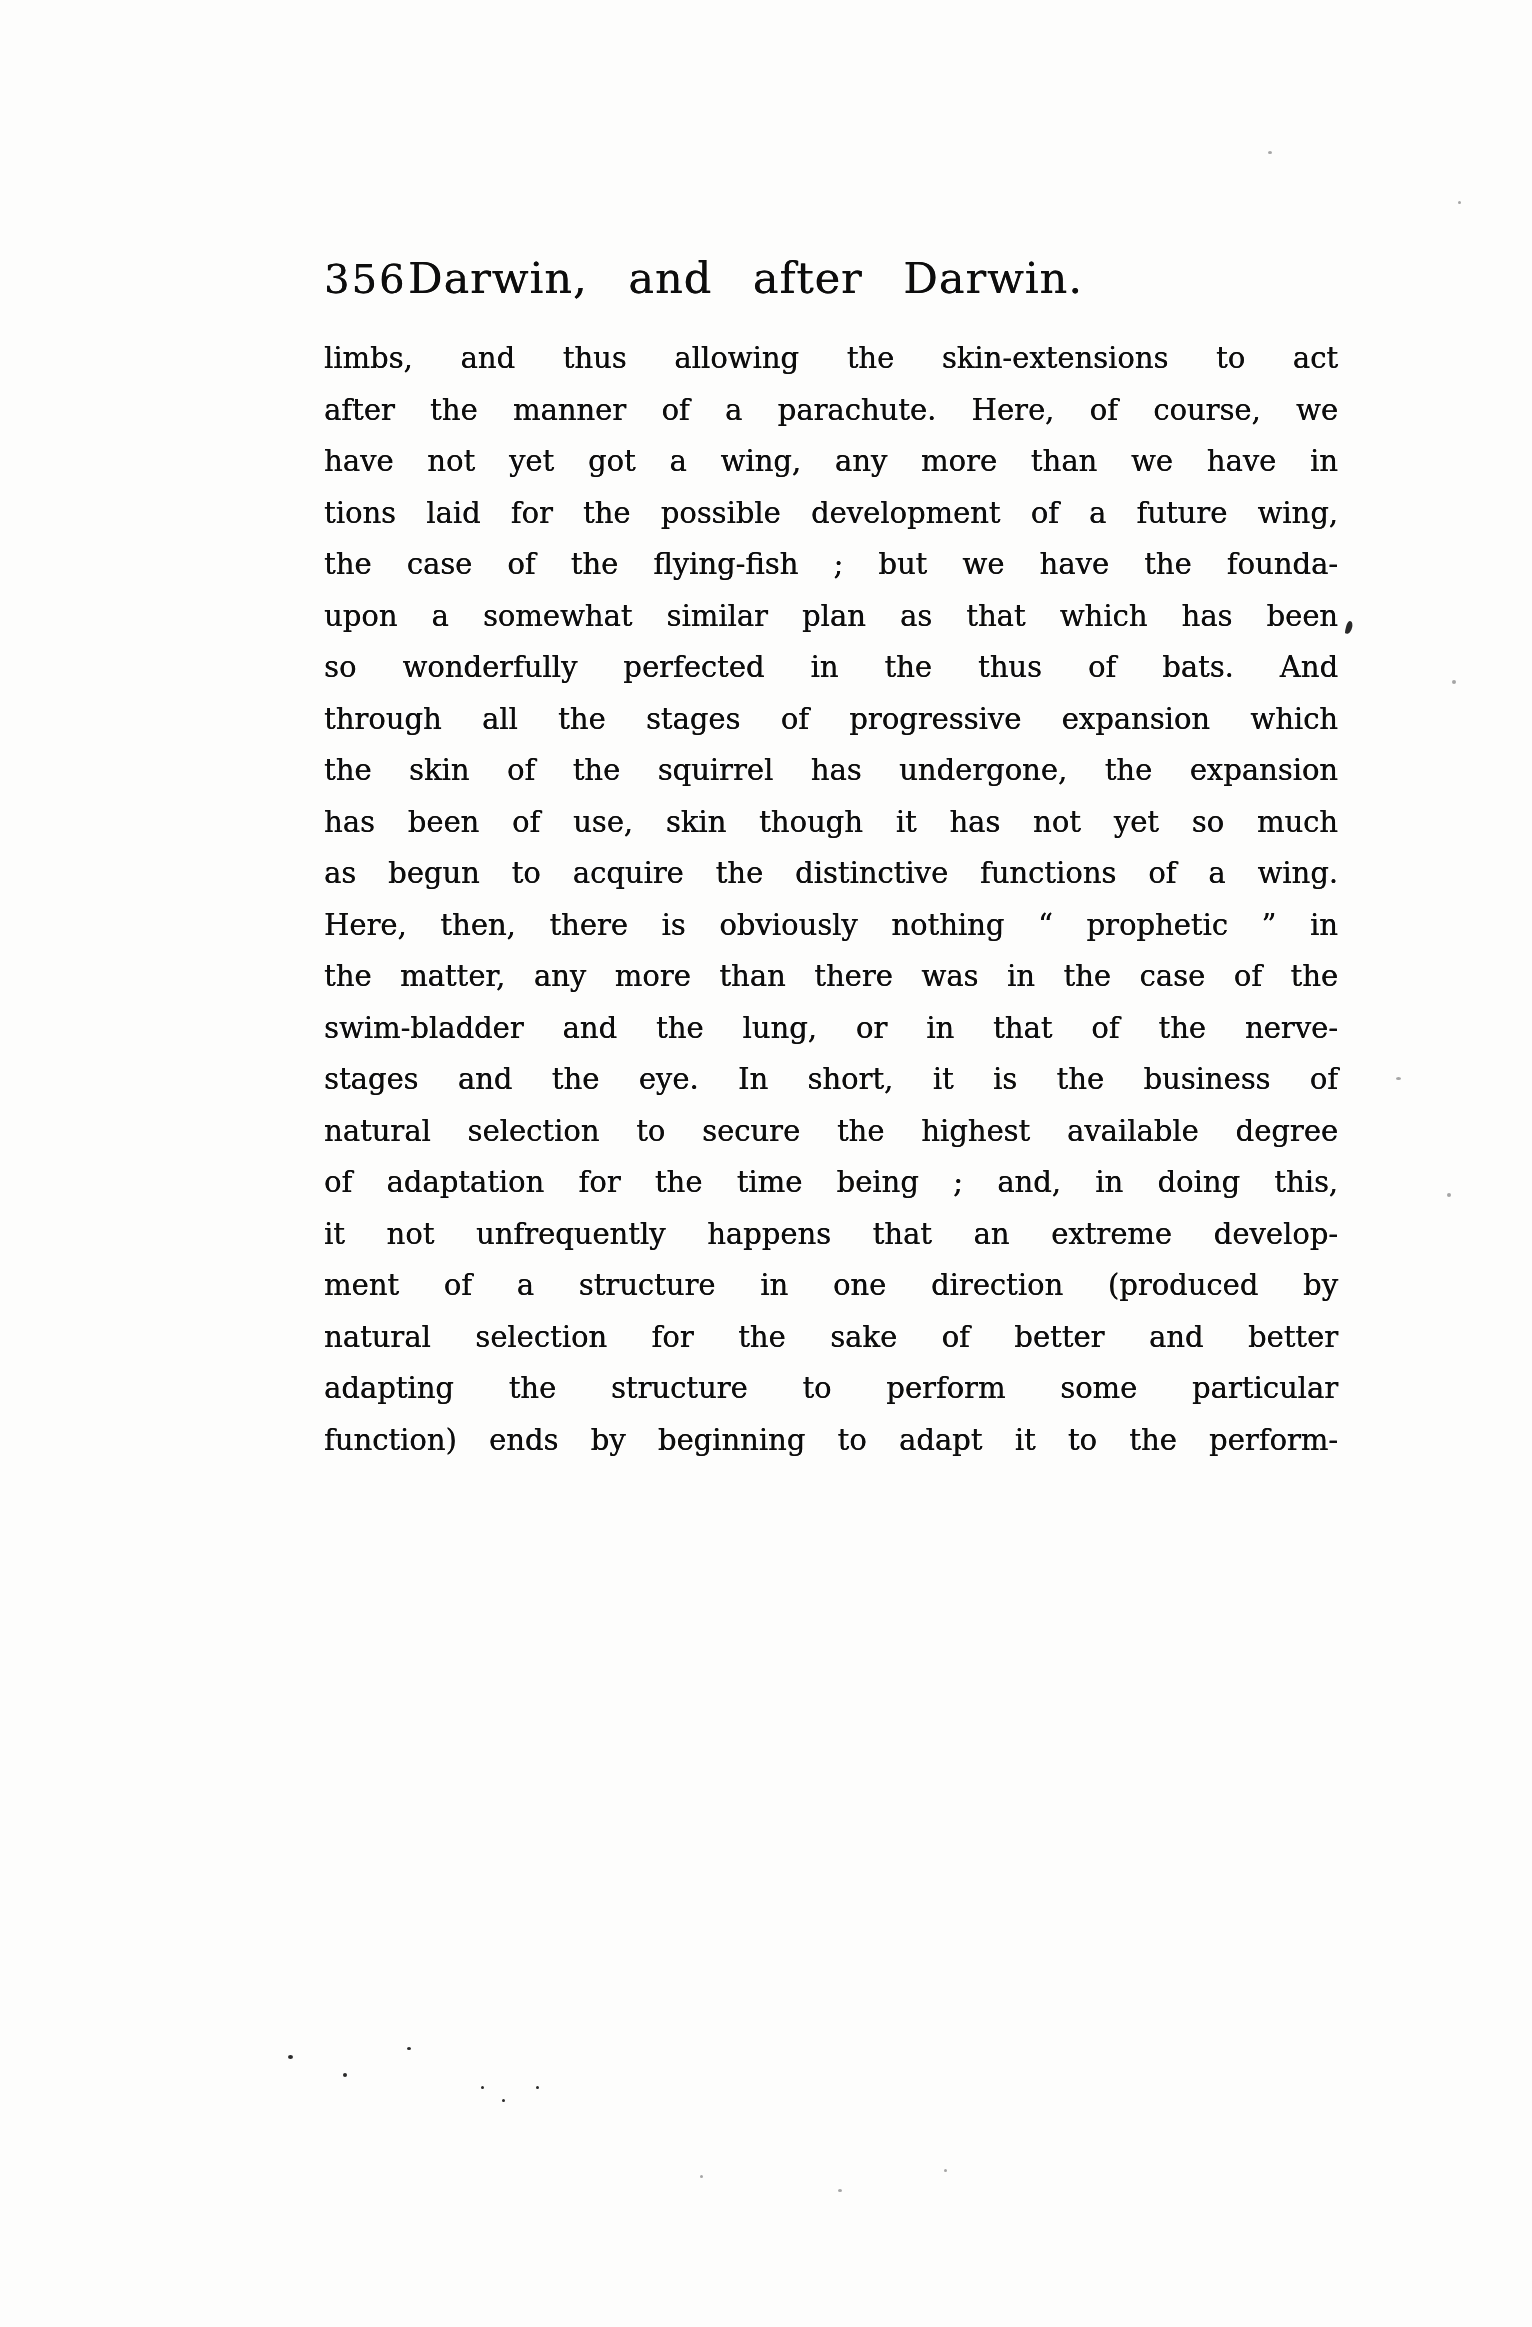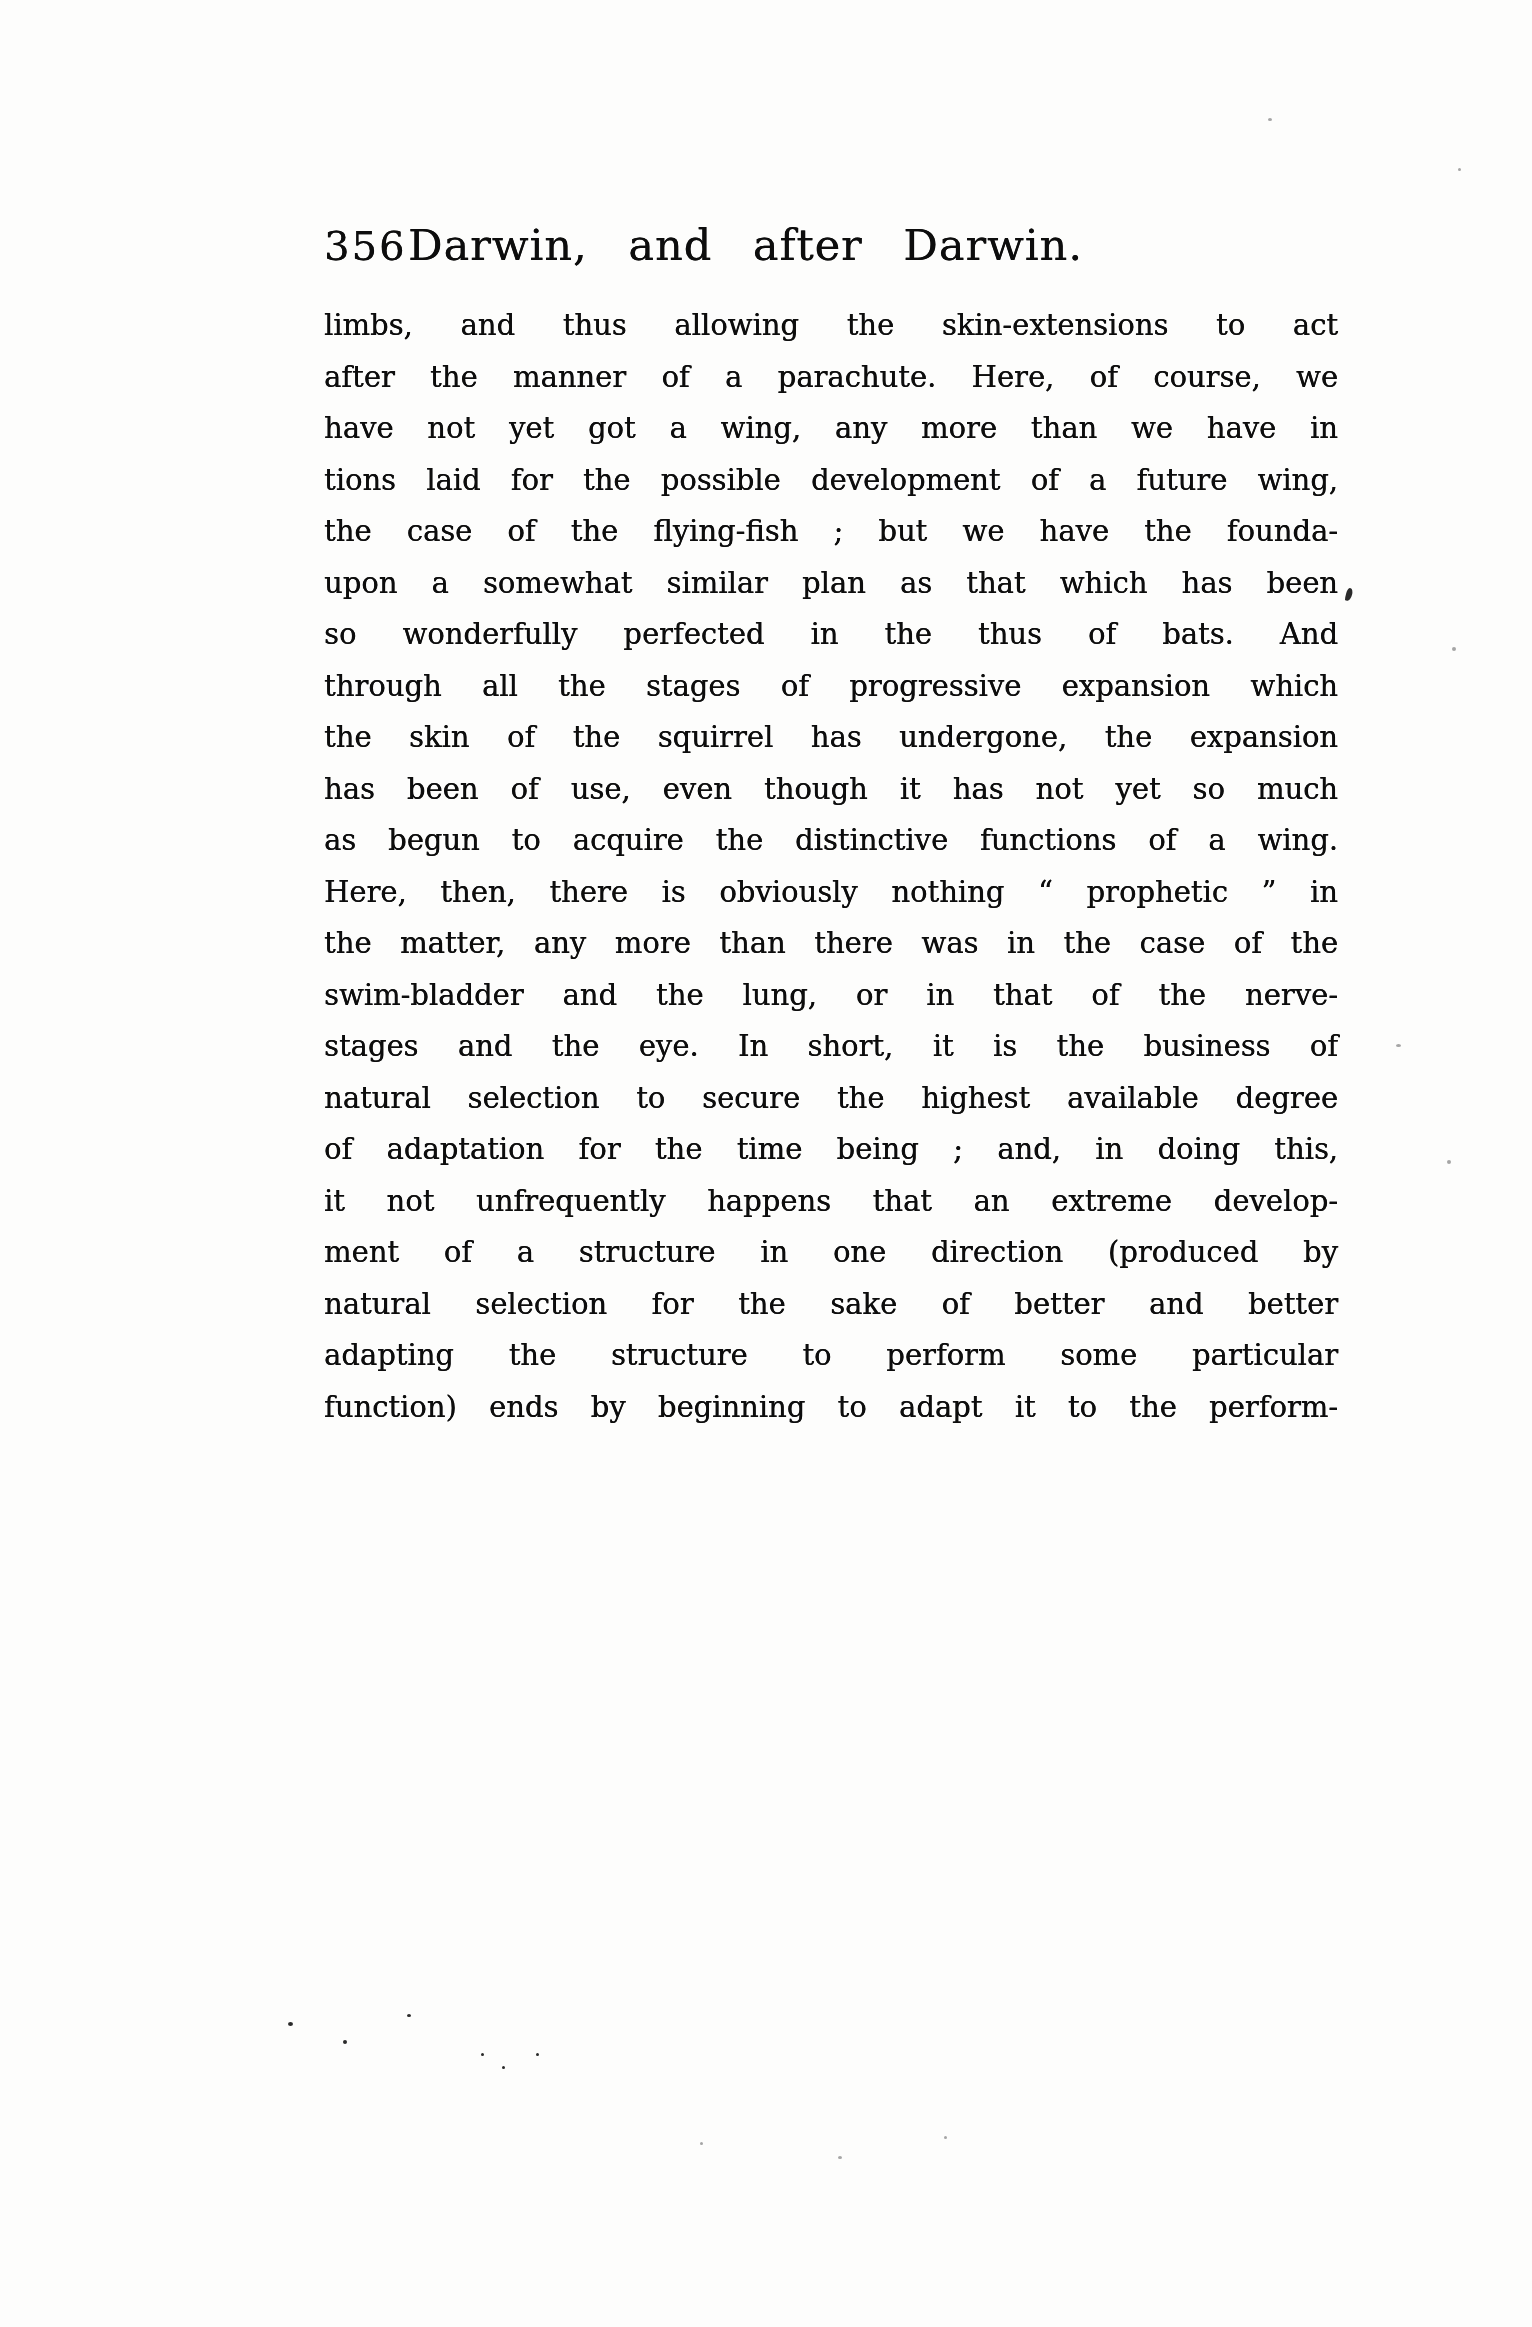--- a/index.html
+++ b/index.html
@@ -4,21 +4,21 @@
 <style>
   html,body{margin:0;padding:0;}
   body{
     width:1532px;height:2327px;
     background:#fdfdfc;
     font-family:"DejaVu Serif","Liberation Serif",serif;
     color:#0d0d0d;
     overflow:hidden;
     position:relative;
   }
-  .scan-page{position:absolute;inset:0;}
+  .scan-page{position:absolute;inset:0;margin-top:33px;}
   
   .page-header{
     position:absolute;left:324px;top:224px;width:1014px;height:52px;
   }
   .page-number{
     position:absolute;left:0;top:2px;
     font-size:40px;line-height:1;
     letter-spacing:2px;
     text-shadow:0.3px 0 0 currentColor;
   }
@@ -61,21 +61,21 @@
       <div class="para">
         <div class="line">limbs, and thus allowing the skin-extensions to act</div>
         <div class="line">after the manner of a parachute.  Here, of course, we</div>
         <div class="line">have not yet got a wing, any more than we have in</div>
         <div class="line">tions laid for the possible development of a future wing,</div>
         <div class="line">the case of the flying-fish ; but we have the founda-</div>
         <div class="line">upon a somewhat similar plan as that which has been</div>
         <div class="line">so wonderfully perfected in the thus of bats.  And</div>
         <div class="line">through all the stages of progressive expansion which</div>
         <div class="line">the skin of the squirrel has undergone, the expansion</div>
-        <div class="line">has been of use, even though it has not yet so much</div>
+        <div class="line">has been of use, skin though it has not yet so much</div>
         <div class="line">as begun to acquire the distinctive functions of a wing.</div>
         <div class="line">Here, then, there is obviously nothing “ prophetic ” in</div>
         <div class="line">the matter, any more than there was in the case of the</div>
         <div class="line">swim-bladder and the lung, or in that of the nerve-</div>
         <div class="line">stages and the eye.  In short, it is the business of</div>
         <div class="line">natural selection to secure the highest available degree</div>
         <div class="line">of adaptation for the time being ; and, in doing this,</div>
         <div class="line">it not unfrequently happens that an extreme develop-</div>
         <div class="line">ment of a structure in one direction (produced by</div>
         <div class="line">natural selection for the sake of better and better</div>

